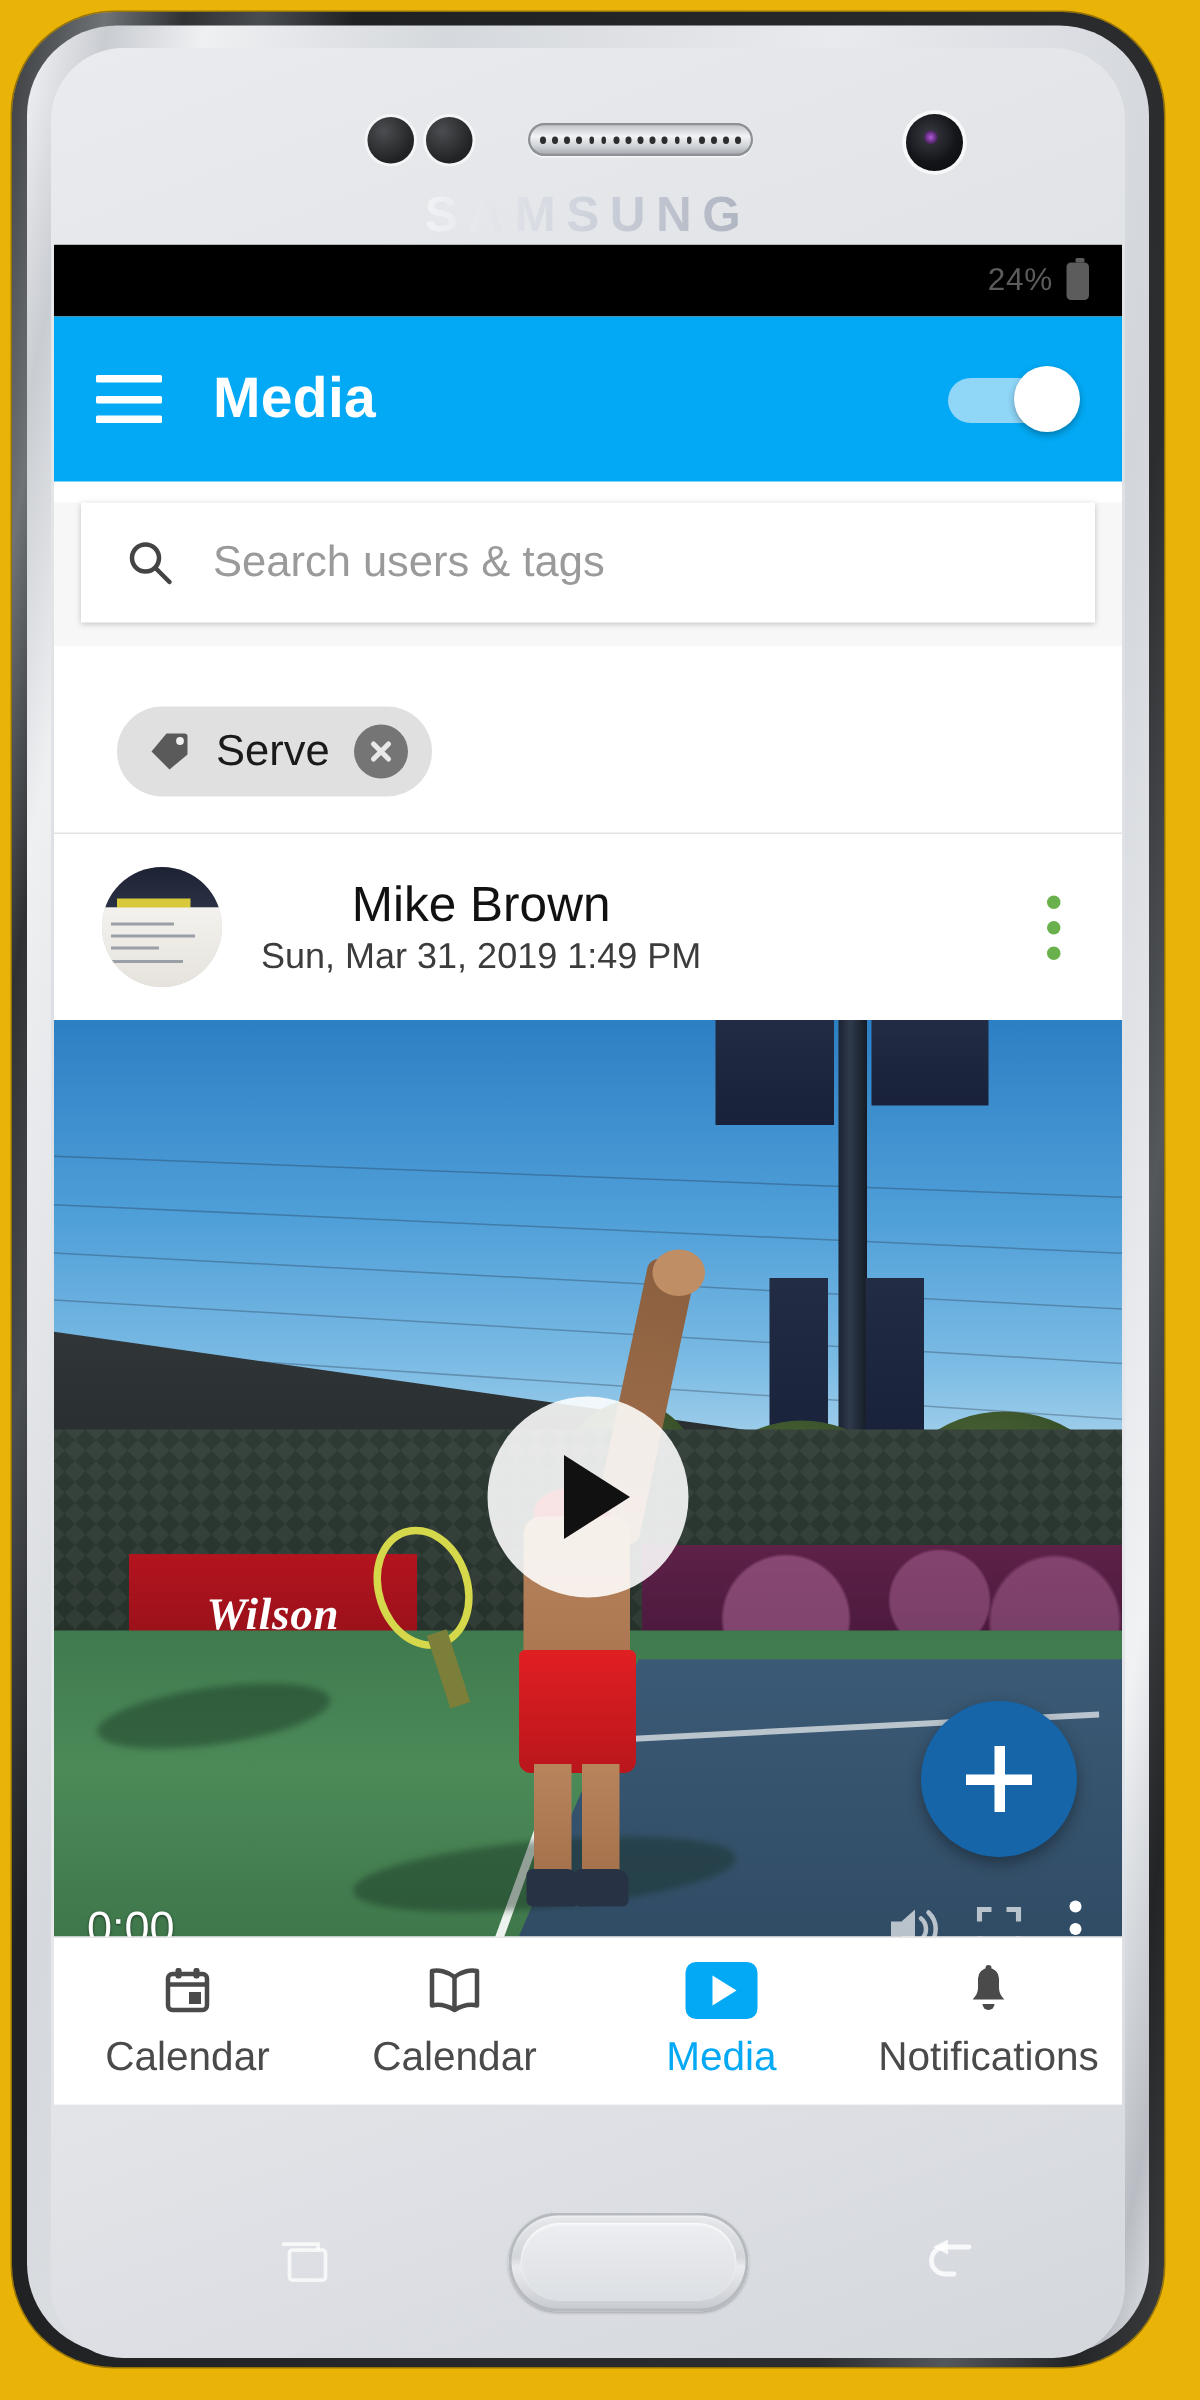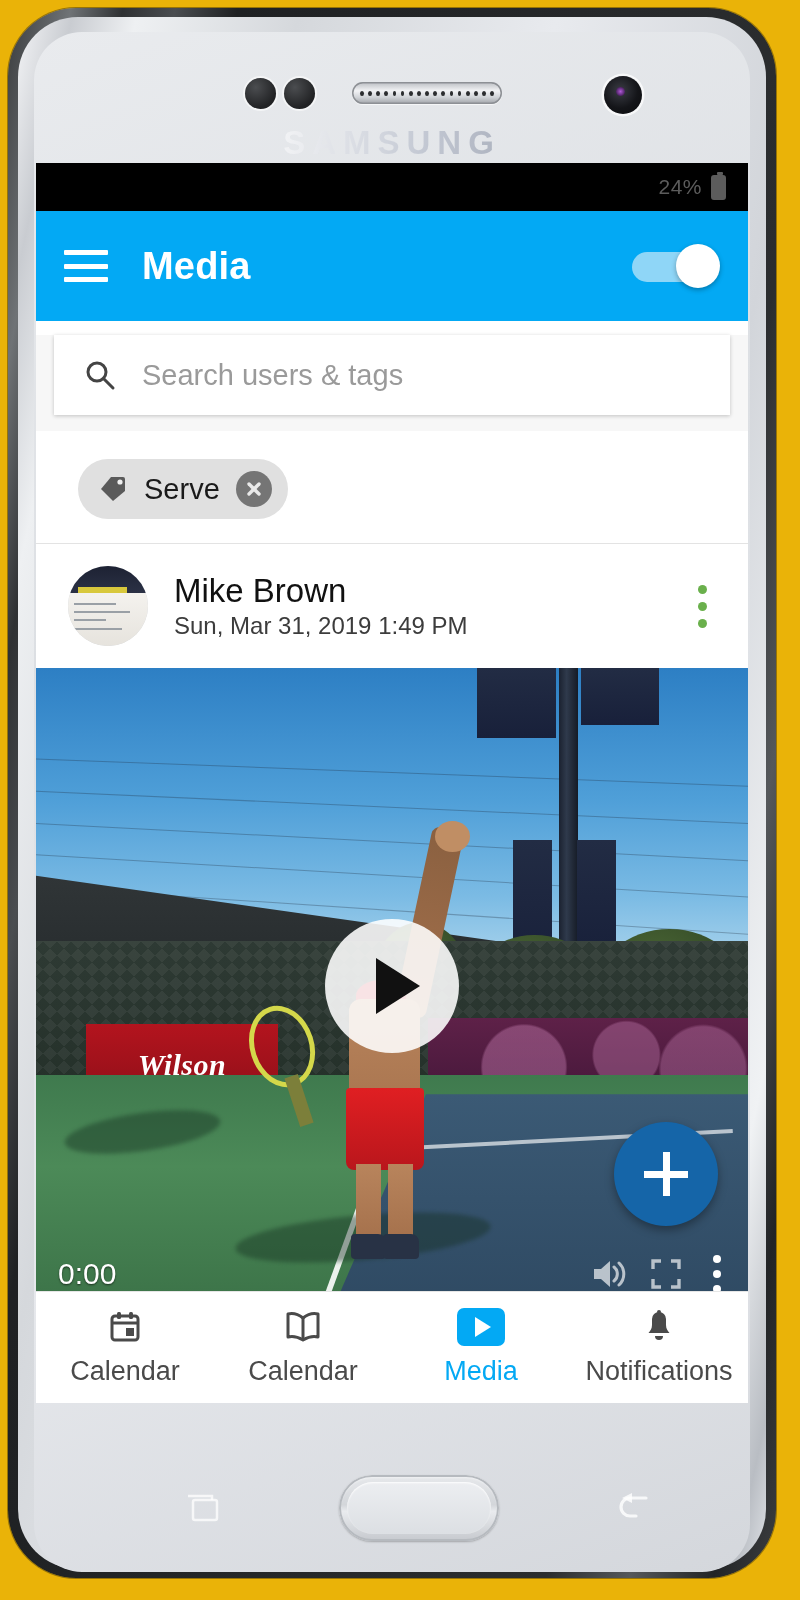--- a/index.html
+++ b/index.html
@@ -224,20 +224,21 @@
   }
   #tag-chip {
     display: inline-flex;
     align-items: center;
     gap: 16px;
     height: 60px;
     padding: 0 16px 0 20px;
     background: #e0e0e0;
     border-radius: 30px;
     cursor: pointer;
+    margin-top: 12px;
   }
   #tag-chip .tag-icon { width: 30px; height: 30px; flex:none; }
   #tag-chip .label {
     font-size: 29px;
     color: #1a1a1a;
   }
   #tag-chip .remove {
     width: 36px; height: 36px;
     border-radius: 50%;
     background: #757575;
@@ -271,21 +272,21 @@
     background:#d8c83c;
   }
   #avatar .av-doc {
     position:absolute; left:0; right:0; top:34%; bottom:0;
     background: linear-gradient(180deg,#f4f2ee,#e6e3dd);
   }
   #avatar .av-line {
     position:absolute; height:2px; background:#9aa0a6;
   }
   #post-meta { display: flex; flex-direction: column; gap: 2px; }
-  #post-author { font-size: 33px; color: #111; font-weight: normal; }
+  #post-author { font-size: 33px; color: #111; font-weight: normal; text-align: center; }
   #post-date { font-size: 24px; color: #3c3c3c; }
   #post-menu {
     margin-left: auto;
     width: 40px; height: 60px;
     display:flex; flex-direction:column; align-items:center; justify-content:center; gap:8px;
     cursor: pointer;
   }
   #post-menu i { width: 9px; height: 9px; border-radius: 50%; background: #6ab04c; display:block; }
 
   

